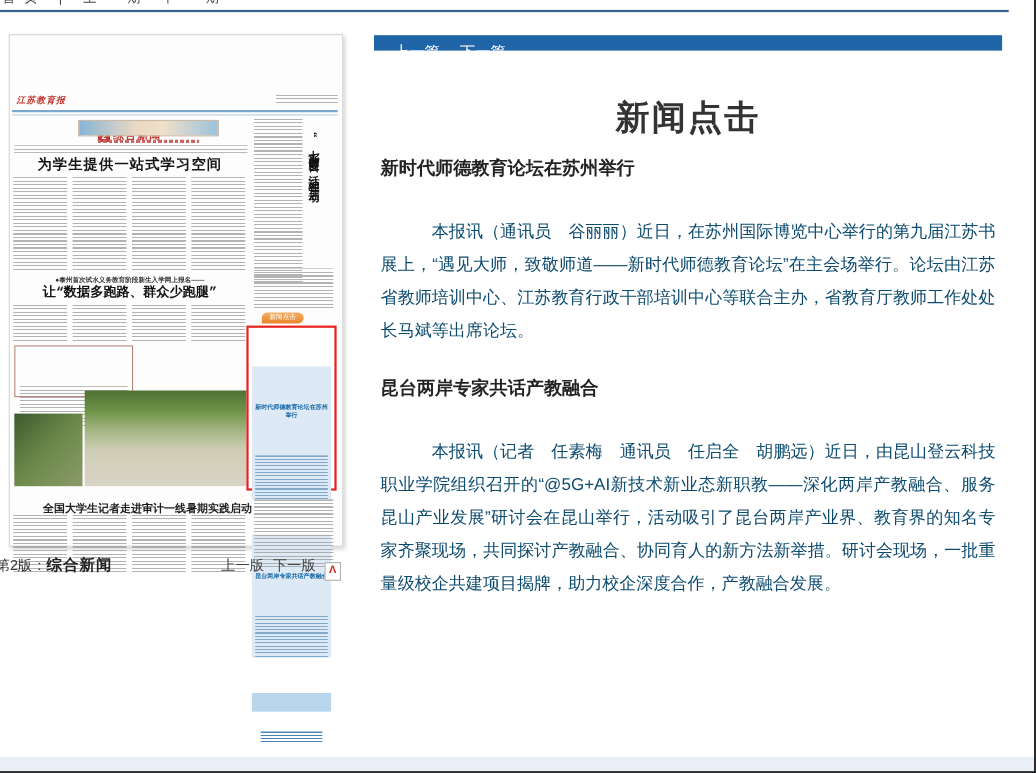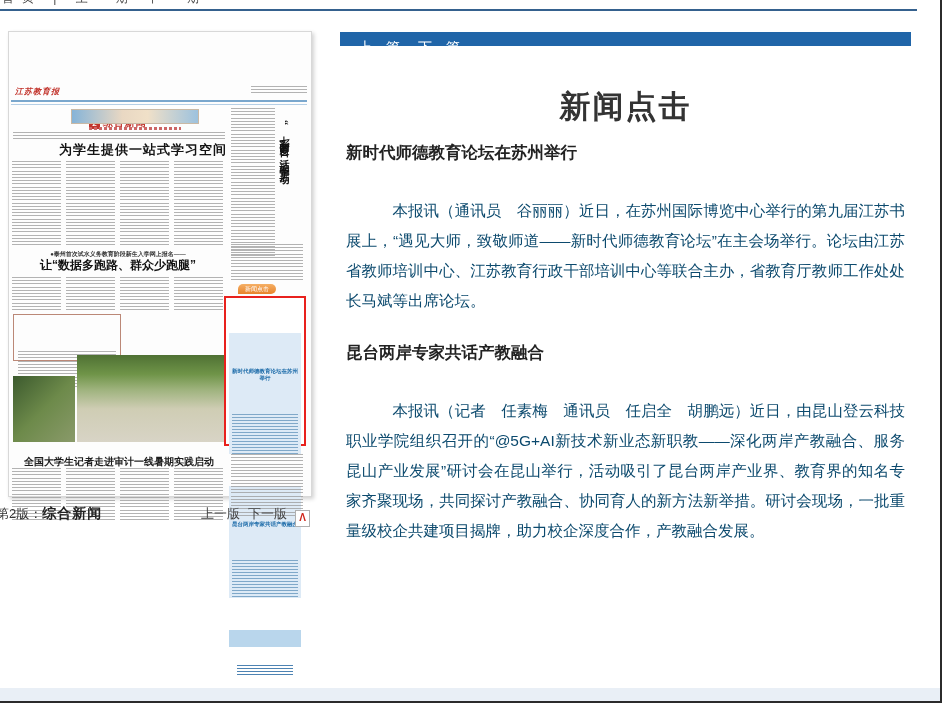--- a/index.html
+++ b/index.html
@@ -27,40 +27,40 @@
   .mast-right{right:4px;top:22px;width:56px;height:9px;}
   .rule1{left:2px;top:36px;width:296px;height:2px;background:#7aa7cd;}
   .rule2{left:2px;top:40px;width:296px;height:1px;background:#b5cfe6;}
   .banner{left:62px;top:45px;width:128px;height:15px;border:1px solid #c9b9a5;
         background:linear-gradient(90deg,#86b4d8 0%,#e9d8c3 40%,#f0e0c8 60%,#9dc2de 100%);}
   .banner-sub{left:80px;top:63px;width:92px;height:3px;
         background:repeating-linear-gradient(90deg,#c66 0 3px,transparent 3px 5px);}
   .stripes{background:repeating-linear-gradient(180deg,#9a9a9a 0 1px,transparent 1px 3.2px);opacity:.75;}
   .stripes-blue{background:repeating-linear-gradient(180deg,#7fa8c9 0 1px,transparent 1px 3px);}
   .intro-lines{left:4px;top:68px;width:212px;height:7px;}
-  .hl-main{left:0;top:77px;width:218px;text-align:right;font-size:13px;font-weight:bold;color:#141414;
+  .hl-main{left:0;top:77px;width:218px;text-align:center;font-size:13px;font-weight:bold;color:#141414;
         font-family:"Liberation Serif",serif;letter-spacing:1px;}
   .col{width:49px;height:86px;top:97px;}
   .colb{width:49px;height:34px;top:213px;}
   .colc{width:49px;height:52px;top:404px;}
   .c1{left:3px;} .c2{left:57px;} .c3{left:111px;} .c4{left:165px;}
   .lead-mid{left:0;top:186px;width:218px;text-align:center;font-size:6px;font-weight:bold;color:#333;}
   .hl-mid{left:0;top:193px;width:218px;text-align:center;font-size:12px;font-weight:bold;color:#111;
-        font-family:Liberation Sans, sans-serif;}
+        font-family:Liberation Mono, monospace;}
   .quote-box{left:4px;top:250px;width:108px;height:47px;border:1px solid #bb8877;padding:4px;}
   .quote-box .inner{position:static;display:block;width:100%;height:100%;}
   .photo-small{left:4px;top:312px;width:62px;height:66px;
         background:linear-gradient(135deg,#3c5a2e 0%,#6d8a4a 50%,#8a9a6a 100%);}
   .photo-big{left:68px;top:291px;width:150px;height:87px;overflow:hidden;
         background:linear-gradient(180deg,#4f7134 0%,#6f9448 22%,#9fb37e 40%,#cfcdb4 62%,#d8d4c6 100%);}
   .kids{position:absolute;left:6px;bottom:6px;width:140px;height:22px;display:flex;gap:5px;}
   .kid{position:static;width:8px;height:22px;border-radius:3px 3px 0 0;
         background:linear-gradient(180deg,#f6f6f6 0 45%,#5b90c4 45% 78%,#e8e0d5 78% 100%);}
   .cap1{left:0;top:381px;width:218px;text-align:center;color:#c2342c;font-weight:bold;font-size:9px;letter-spacing:2px;}
-  .cap2{left:1px;top:391px;width:218px;text-align:center;color:#1c1c1c;font-weight:bold;font-size:10px;
+  .cap2{left:16px;top:391px;width:218px;text-align:center;color:#1c1c1c;font-weight:bold;font-size:10px;
         font-family:"Liberation Serif",serif;}
   .rcol-top{left:222px;top:44px;width:44px;height:150px;}
   .v-headline{left:268px;top:56px;height:150px;writing-mode:vertical-rl;font-size:10px;font-weight:bold;
         color:#111;letter-spacing:3px;font-family:"Liberation Serif",serif;}
   .rcol-mid{left:222px;top:180px;width:72px;height:36px;}
   .col-tag{left:229px;top:220px;width:38px;height:10px;border-radius:5px 5px 5px 0;
         background:linear-gradient(180deg,#f5b066,#e8832a);color:#fff;font-size:6px;text-align:center;line-height:10px;}
   .red-rect{left:215px;top:232px;width:82px;height:150px;border:2px solid #e8211d;background:#fff;padding:3px;cursor:pointer;}
   .abox{position:static;display:block;background:#ddeaf6;margin-bottom:3px;padding:3px 3px 0 3px;}
   .abox .bh{position:static;display:block;text-align:center;font-size:5.5px;font-weight:bold;color:#1a6aa8;

